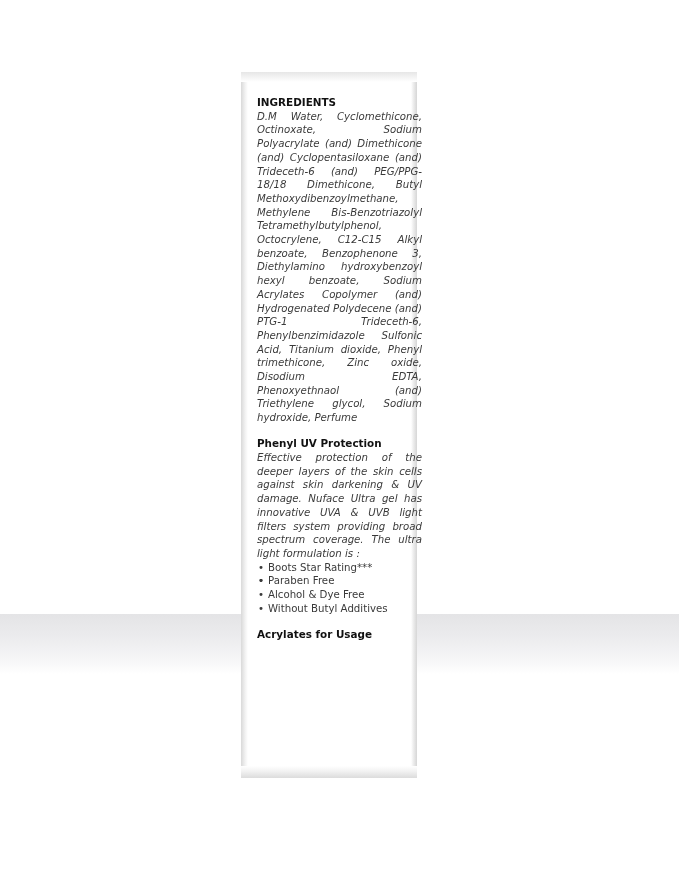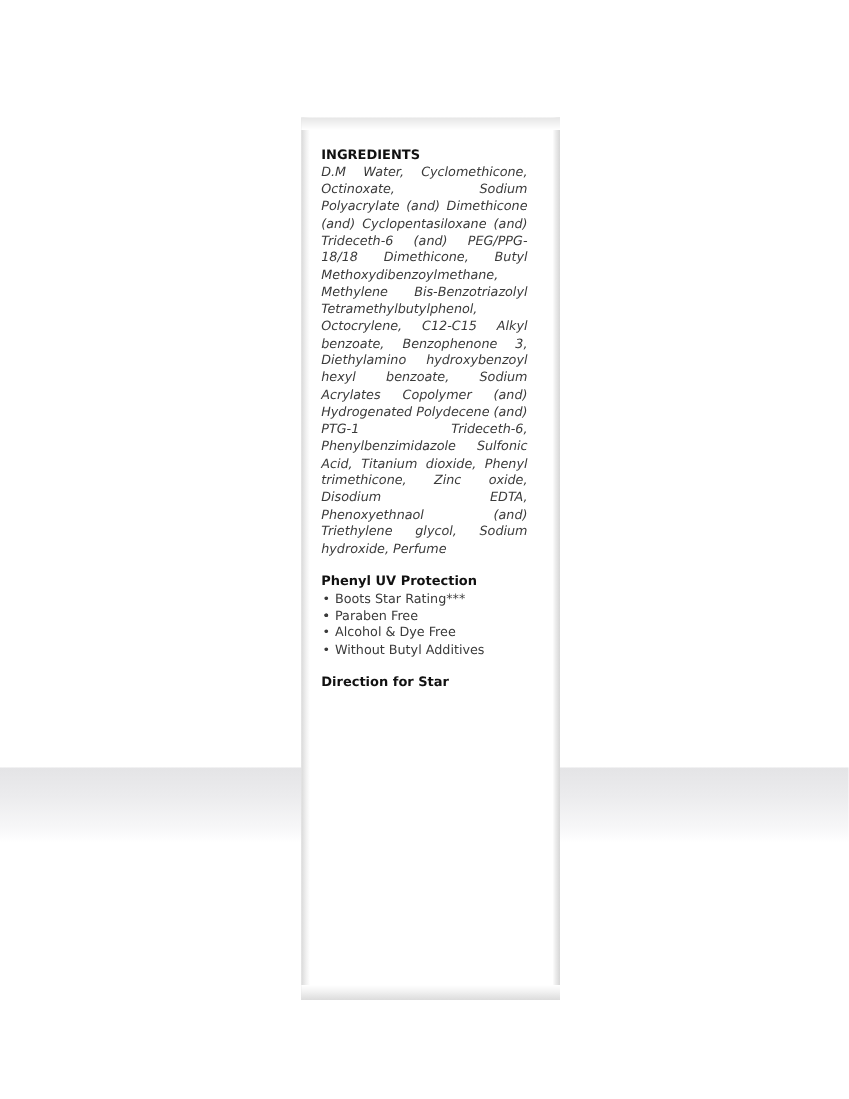--- a/index.html
+++ b/index.html
@@ -15,22 +15,22 @@
       position: absolute;
       left: 0;
       top: 614px;
       width: 679px;
       height: 60px;
       background: linear-gradient(to bottom, #e4e4e6 0%, #ececee 40%, #f7f7f8 80%, #ffffff 100%);
     }
     .panel {
       position: absolute;
       left: 241px;
-      top: 94px;
-      width: 207px;
+      top: 72px;
+      width: 176px;
       height: 706px;
       background: #ffffff;
       box-sizing: border-box;
     }
     .panel .edge-left {
       position: absolute;
       left: 0; top: 0; bottom: 0;
       width: 7px;
       background: linear-gradient(to right, #d9d9d9, #f2f2f2 60%, #ffffff);
     }
@@ -106,26 +106,27 @@
   <div class="edge-bottom"></div>
 
   <div class="content">
     <div class="section">
       <h3 class="heading">INGREDIENTS</h3>
       <p class="para">D.M Water, Cyclomethicone, Octinoxate, Sodium Polyacrylate (and) Dimethicone (and) Cyclopentasiloxane (and) Trideceth-6 (and) PEG/PPG-18/18 Dimethicone, Butyl Methoxydibenzoylmethane, Methylene Bis-Benzotriazolyl Tetramethylbutylphenol, Octocrylene, C12-C15 Alkyl benzoate, Benzophenone 3, Diethylamino hydroxybenzoyl hexyl benzoate, Sodium Acrylates Copolymer (and) Hydrogenated Polydecene (and) PTG-1 Trideceth-6, Phenylbenzimidazole Sulfonic Acid, Titanium dioxide, Phenyl trimethicone, Zinc oxide, Disodium EDTA, Phenoxyethnaol (and) Triethylene glycol, Sodium hydroxide, Perfume</p>
     </div>
 
     <div class="section">
       <h3 class="heading">Phenyl UV Protection</h3>
+      <p class="para">Effective protection of the deeper layers of the skin cells against skin darkening &amp; UV damage. Nuface Ultra gel has innovative UVA &amp; UVB light filters system providing broad spectrum coverage. The ultra light formulation is :</p>
       <ul class="bullets">
         <li><span class="dot">•</span><span>Boots Star Rating***</span></li>
         <li><span class="dot">•</span></li>
         <li><span class="dot">•</span><span>Paraben Free</span></li>
         <li><span class="dot">•</span><span>Alcohol &amp; Dye Free</span></li>
         <li><span class="dot">•</span><span>Without Butyl Additives</span></li>
       </ul>
     </div>
 
     <div class="section">
-      <h3 class="heading">Direction for Star</h3>
+      <h3 class="heading">Acrylates for Usage</h3>
     </div>
   </div>
 </div>
 
 </body></html>

